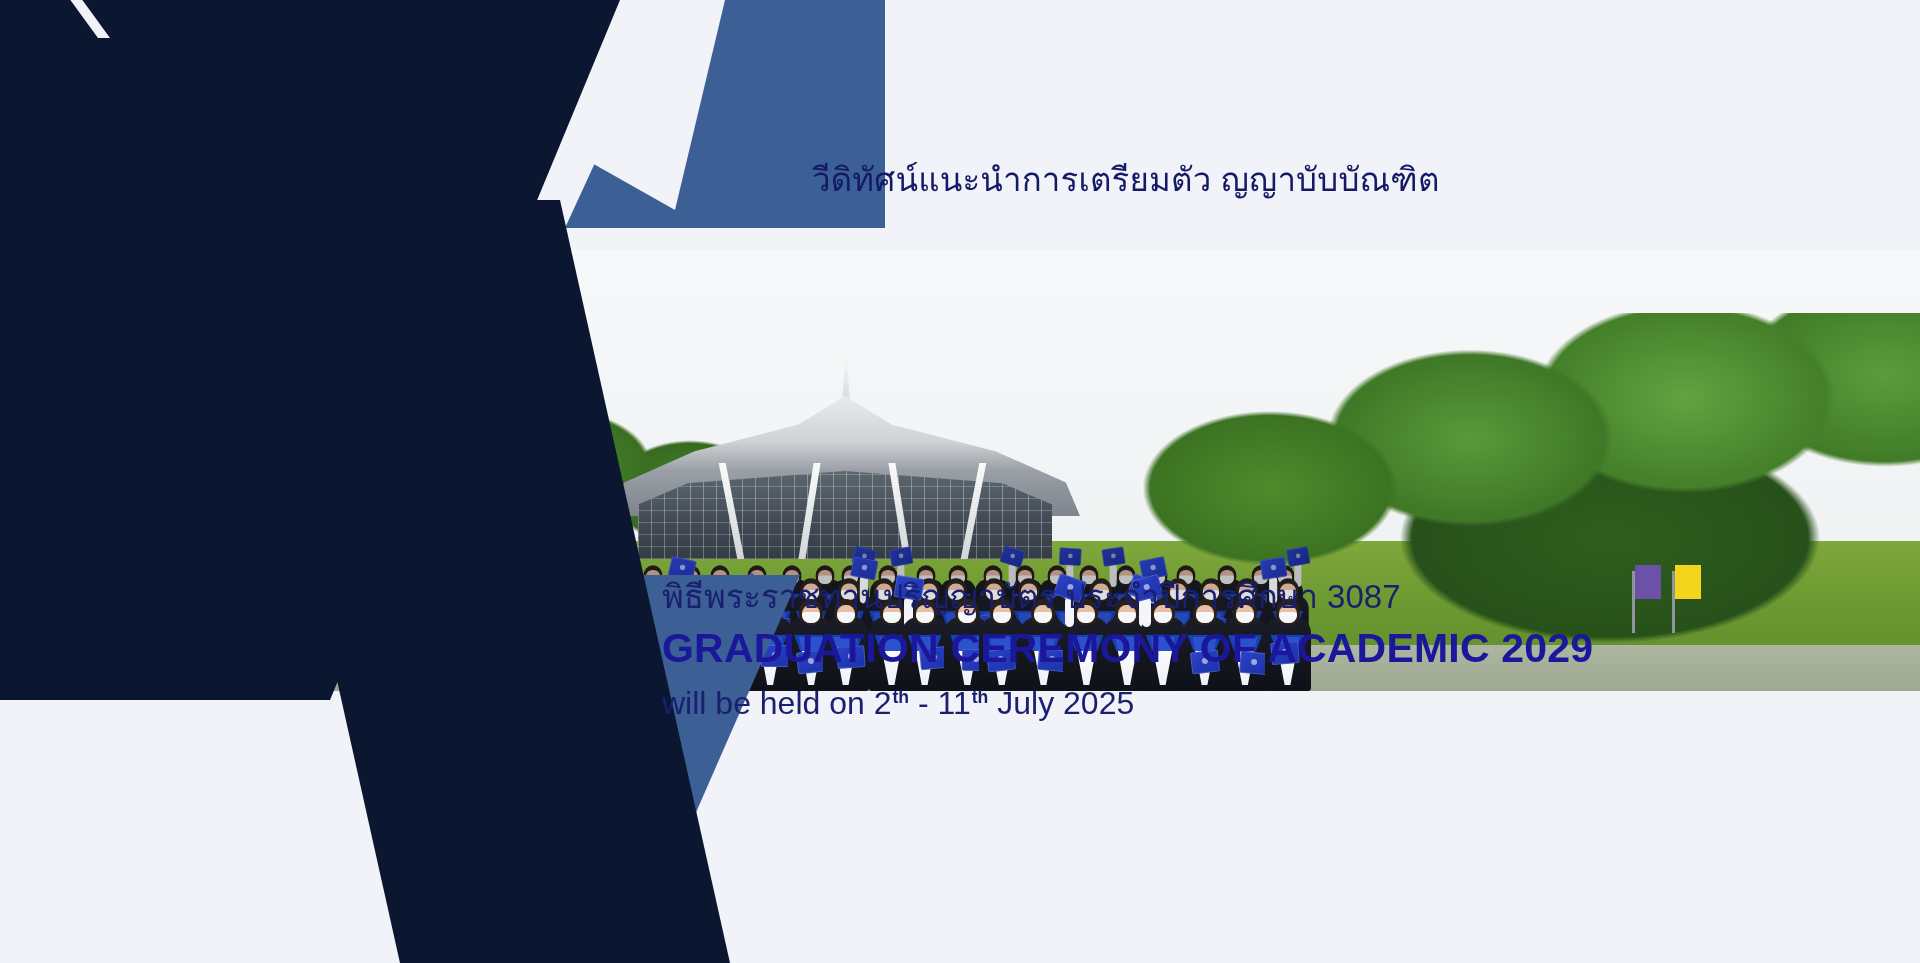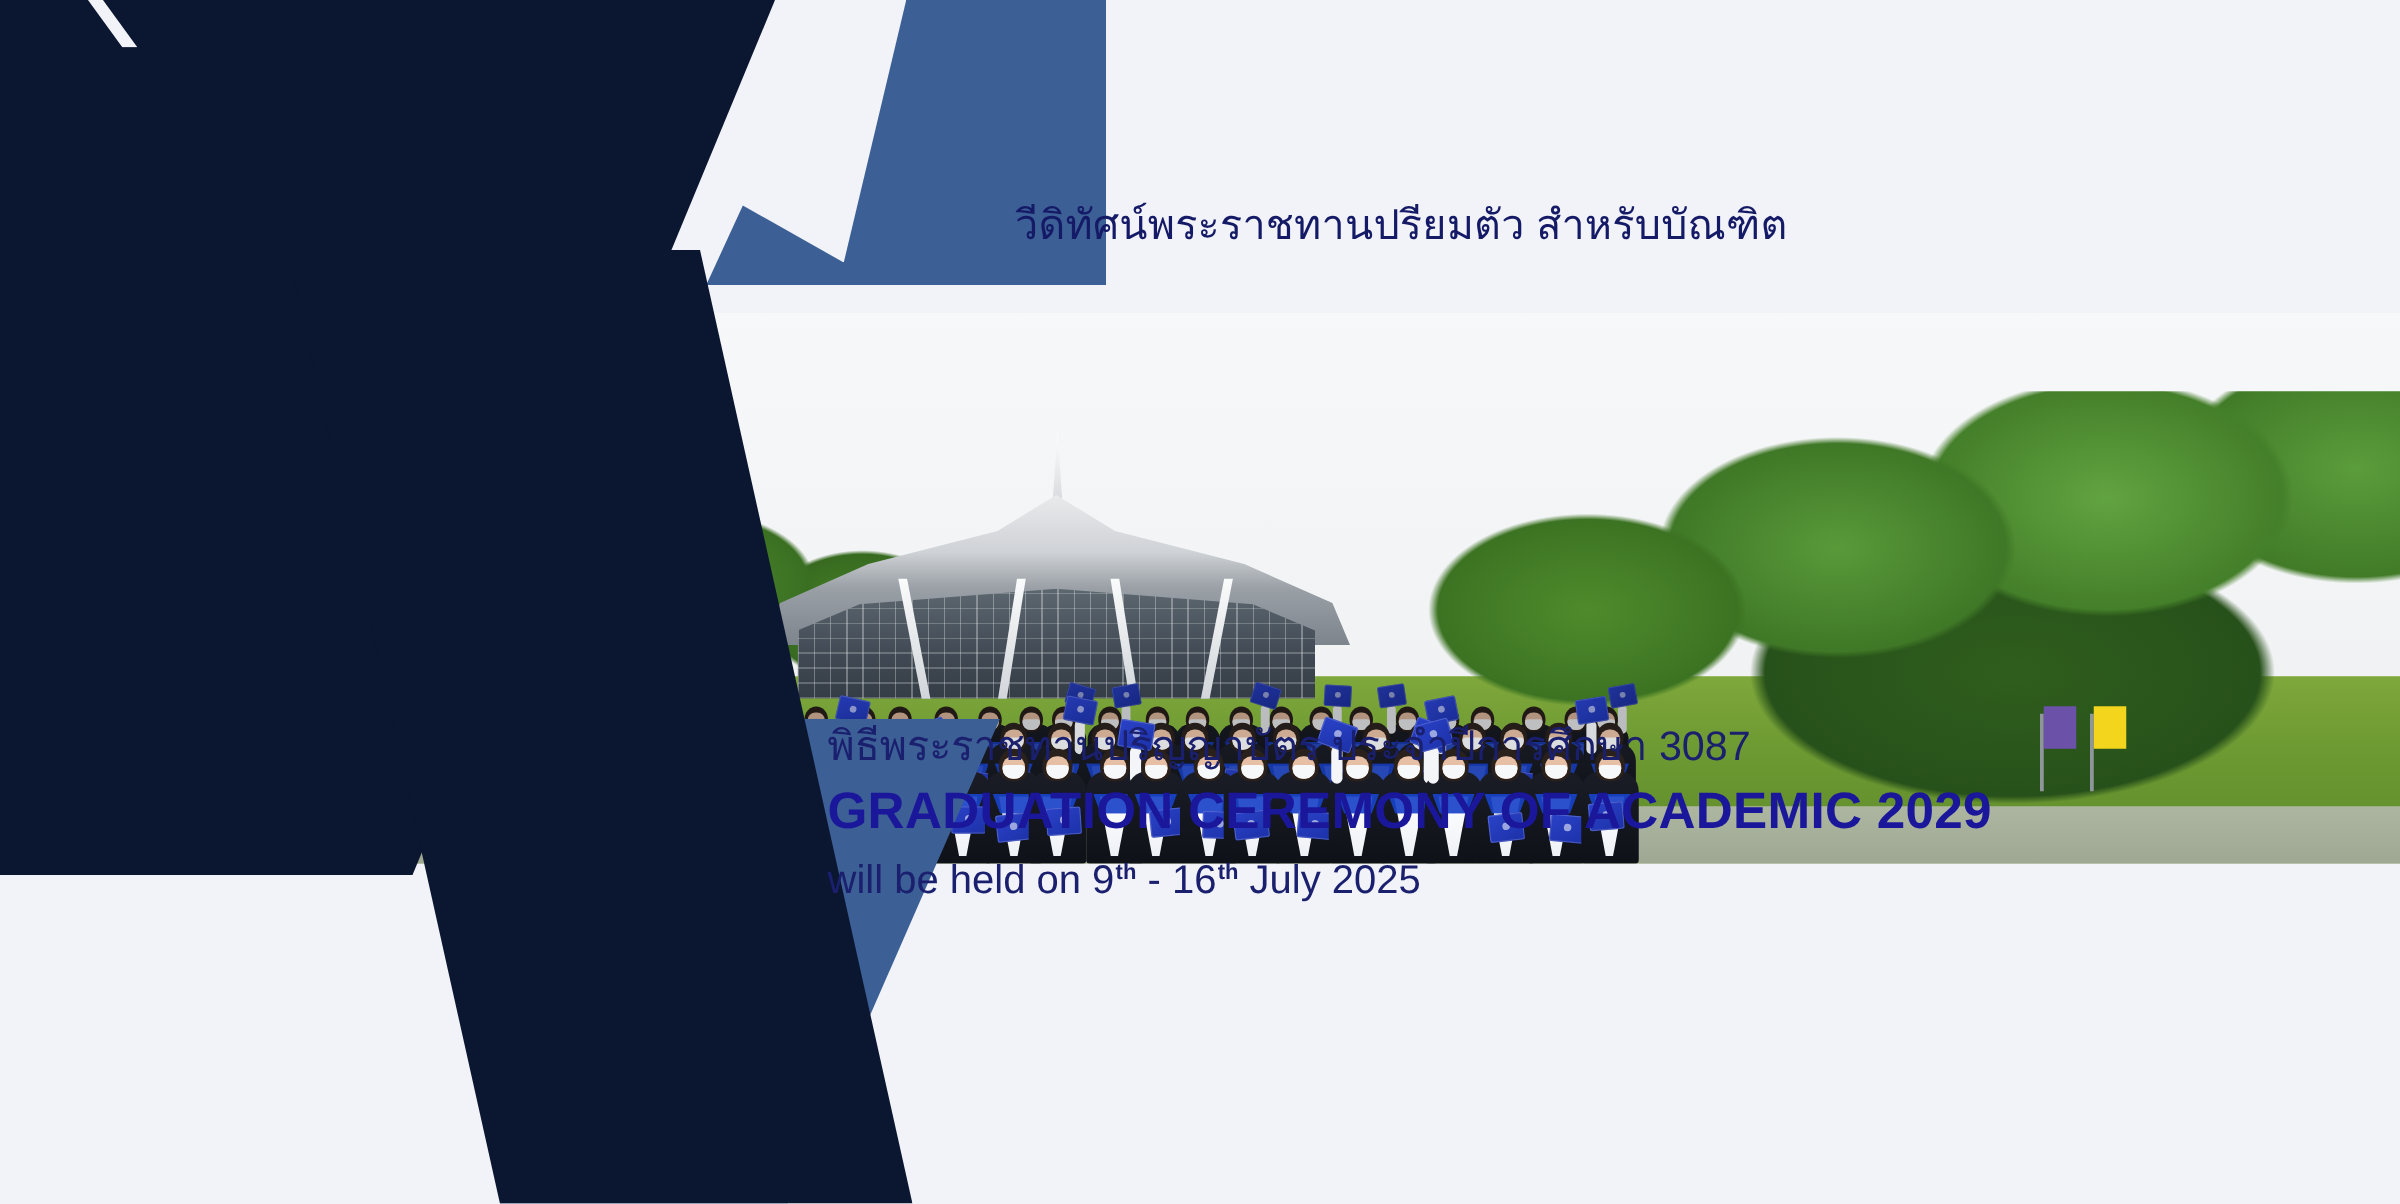--- a/index.html
+++ b/index.html
@@ -954,25 +954,25 @@
   <div class="shape panel-top"></div>
   <div class="shape panel-bottom"></div>
 
   <div class="shape blue-top"></div>
   <div class="shape white-wedge"></div>
   <div class="shape blue-bottom"></div>
   <div class="shape navy-block"></div>
   <div class="shape navy-arm"></div>
   <div class="shape sliver"></div>
 
-  <div class="thai-top">วีดิทัศน์พระราชทานปรียมตัว สำหรับบัณฑิต</div>
+  <div class="thai-top">วีดิทัศน์แนะนำการเตรียมตัว ญญาบับบัณฑิต</div>
 
   <div class="text-block">
     <div class="thai-sub">พิธีพระราชทานปริญญาบัตร ประจำปีการศึกษา 3087</div>
 
     <div class="eng-title">GRADUATION CEREMONY OF ACADEMIC 2029</div>
 
     <div class="eng-date">
-      <span>will be held on 9</span><sup>th</sup><span> -  16</span><sup>th</sup><span> July 2025</span>
+      <span>will be held on 2</span><sup>th</sup><span> -  11</span><sup>th</sup><span> July 2025</span>
     </div>
   </div>
 
 </div>
 
 </body></html>

